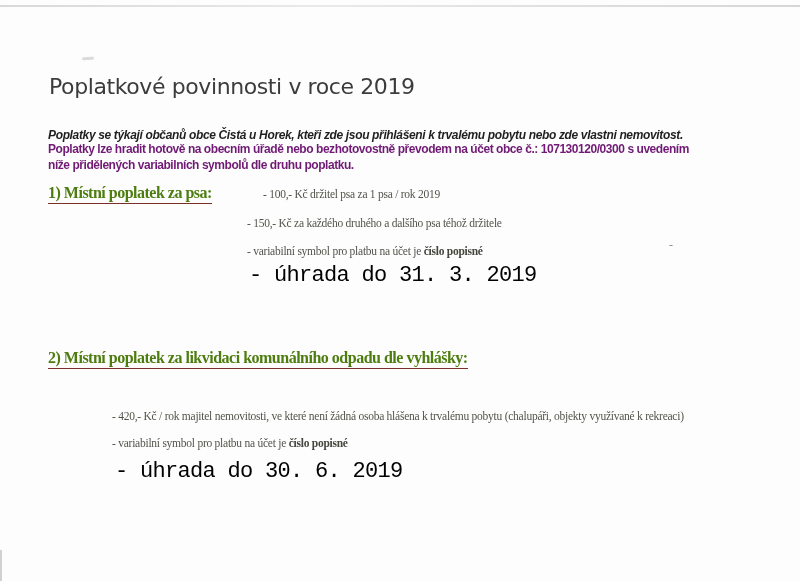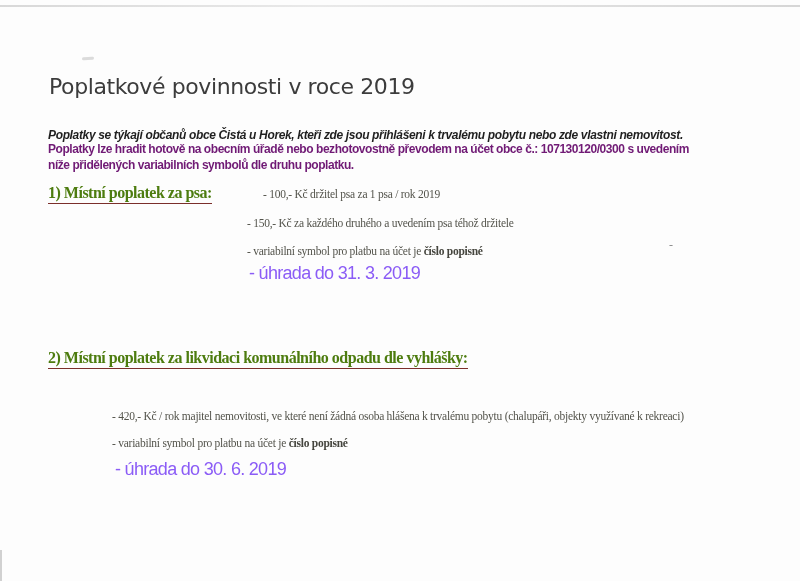--- a/index.html
+++ b/index.html
@@ -105,24 +105,24 @@
   }
   .bullet b { color: #45453e; margin-top: 32px; }
   .s1-b1 { left: 247px; top: 188px; margin-left: 16px; }
   .s1-b2 { left: 247px; top: 217px; }
   .s1-b3 { left: 247px; top: 245px; }
   .s2-b1 { left: 112px; top: 385px; }
   .s2-b2 { left: 112px; top: 410px; }
   .s2-b3 { left: 112px; top: 437px; }
   .due-line {
     position: absolute;
-    font-family: Liberation Sans, sans-serif;
-    font-size: 18px;
+    font-family: Liberation Mono, monospace;
+    font-size: 22px;
     letter-spacing: -0.7px;
-    color: #8b5cf6;
+    color: #000000;
     white-space: nowrap;
   }
   .s1-due { left: 249px; top: 263px; }
   .s2-due { left: 115px; top: 459px; }
 </style>
 </head>
 <body>
 
 <div class="page">
 
@@ -135,21 +135,21 @@
 
   <div class="intro-line">Poplatky se týkají občanů obce Čistá u Horek, kteři zde jsou přihlášeni k trvalému pobytu nebo zde vlastni nemovitost.</div>
 
   <div class="payment-note">
     <div>Poplatky lze hradit hotově na obecním úřadě nebo bezhotovostně převodem na účet obce č.: 107130120/0300 s uvedením</div>
     <div>níže přidělených variabilních symbolů dle druhu poplatku.</div>
   </div>
 
   <div class="section-heading s1-heading">1) Místní poplatek za psa:</div>
   <div class="bullet s1-b1">- 100,- Kč držitel psa za 1 psa / rok 2019</div>
-  <div class="bullet s1-b2">- 150,- Kč za každého druhého a uvedením psa téhož držitele</div>
+  <div class="bullet s1-b2">- 150,- Kč za každého druhého a dalšího psa téhož držitele</div>
   <div class="bullet s1-b3">
     <span>- variabilní symbol pro platbu na účet je </span><b>číslo popisné</b>
   </div>
   <div class="due-line s1-due">- úhrada do 31. 3. 2019</div>
 
   <div class="section-heading s2-heading">2) Místní poplatek za likvidaci komunálního odpadu dle vyhlášky:</div>
   <div class="bullet s2-b2">- 420,- Kč / rok majitel nemovitosti, ve které není žádná osoba hlášena k trvalému pobytu (chalupáři, objekty využívané k rekreaci)</div>
   <div class="bullet s2-b3">
     <span>- variabilní symbol pro platbu na účet je </span><b>číslo popisné</b>
   </div>

